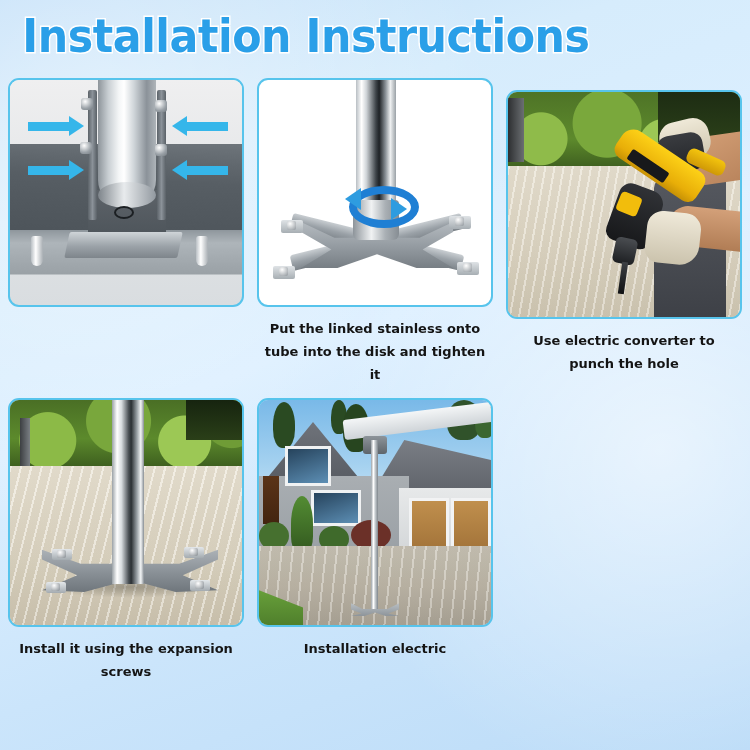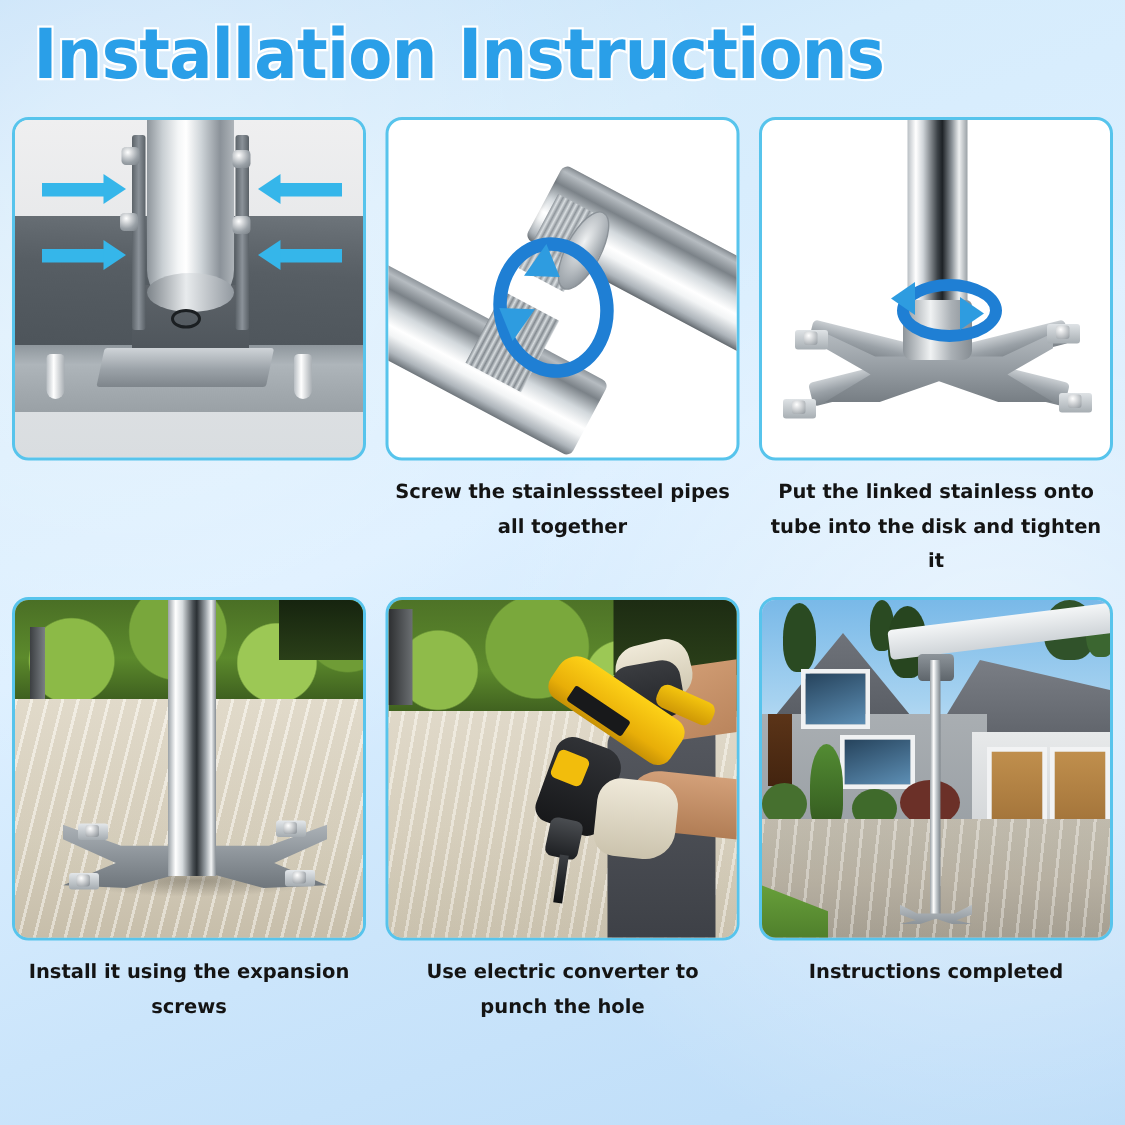--- a/index.html
+++ b/index.html
@@ -546,35 +546,20 @@
           <div class="screwpin sp1"></div>
           <div class="screwpin sp2"></div>
           <div class="arrow-l a1"></div>
           <div class="arrow-r a2"></div>
           <div class="arrow-l a3"></div>
           <div class="arrow-r a4"></div>
         </div>
       </div>
     </div>
 
-    <div class="cell">
-      <div class="photo p2">
-        <div class="scene">
-          <div class="tube tube-bot"></div>
-          <div class="thread-bot"></div>
-          <div class="tube tube-top"></div>
-          <div class="thread-top"></div>
-          <div class="cap"></div>
-          <div class="rot-ring"></div>
-          <div class="rot-a1"></div>
-          <div class="rot-a2"></div>
-        </div>
-      </div>
-      <div class="caption">Screw the stainlesssteel pipes all together</div>
-    </div>
 
     <div class="cell">
       <div class="photo p3">
         <div class="scene">
           <div class="pole"></div>
           <div class="cross">
             <div class="arm a"></div>
             <div class="arm b"></div>
             <div class="plate"></div>
           </div>
@@ -590,49 +575,20 @@
             </div>
           <div class="pad pd4">
               <div class="nut"></div>
             </div>
           <div class="ring3"></div>
           <div class="ring3-a"></div>
           <div class="ring3-b"></div>
         </div>
       </div>
       <div class="caption">Put the linked stainless onto tube into the disk and tighten it</div>
-    </div>
-
-    <div class="cell row2">
-      <div class="photo p5">
-        <div class="scene">
-          <div class="hedge"></div>
-          <div class="hedge-dark"></div>
-          <div class="post"></div>
-          <div class="ground"></div>
-          <div class="shadow"></div>
-          <div class="cross">
-            <div class="plate"></div>
-          </div>
-          <div class="pole"></div>
-          <div class="pad pd1">
-              <div class="nut"></div>
-            </div>
-          <div class="pad pd2">
-              <div class="nut"></div>
-            </div>
-          <div class="pad pd3">
-              <div class="nut"></div>
-            </div>
-          <div class="pad pd4">
-              <div class="nut"></div>
-            </div>
-        </div>
-      </div>
-      <div class="caption">Install it using the expansion screws</div>
     </div>
 
     <div class="cell row2">
       <div class="photo p4">
         <div class="scene">
           <div class="hedge"></div>
           <div class="hedge-dark"></div>
           <div class="gate"></div>
           <div class="ground"></div>
           <div class="leg"></div>
@@ -644,20 +600,49 @@
           <div class="drill-label"></div>
           <div class="handle"></div>
           <div class="drill-head"></div>
           <div class="drill-yellow2"></div>
           <div class="chuck"></div>
           <div class="bit"></div>
           <div class="glove2"></div>
         </div>
       </div>
       <div class="caption">Use electric converter to punch the hole</div>
+    </div>
+
+    <div class="cell row2">
+      <div class="photo p5">
+        <div class="scene">
+          <div class="hedge"></div>
+          <div class="hedge-dark"></div>
+          <div class="post"></div>
+          <div class="ground"></div>
+          <div class="shadow"></div>
+          <div class="cross">
+            <div class="plate"></div>
+          </div>
+          <div class="pole"></div>
+          <div class="pad pd1">
+              <div class="nut"></div>
+            </div>
+          <div class="pad pd2">
+              <div class="nut"></div>
+            </div>
+          <div class="pad pd3">
+              <div class="nut"></div>
+            </div>
+          <div class="pad pd4">
+              <div class="nut"></div>
+            </div>
+        </div>
+      </div>
+      <div class="caption">Install it using the expansion screws</div>
     </div>
 
     <div class="cell row2">
       <div class="photo p6">
         <div class="scene">
           <div class="sky"></div>
           <div class="tree t1"></div>
           <div class="tree t2"></div>
           <div class="tree t3"></div>
           <div class="tree t4"></div>
@@ -676,17 +661,17 @@
           <div class="bush bs3"></div>
           <div class="bush bs4"></div>
           <div class="drive"></div>
           <div class="lawn"></div>
           <div class="canopy"></div>
           <div class="canopy-arm"></div>
           <div class="mast"></div>
           <div class="basefoot"></div>
         </div>
       </div>
-      <div class="caption">Instructions completed</div>
+      <div class="caption">Installation electric</div>
     </div>
 
   </div>
 </div>
 
 </body></html>

